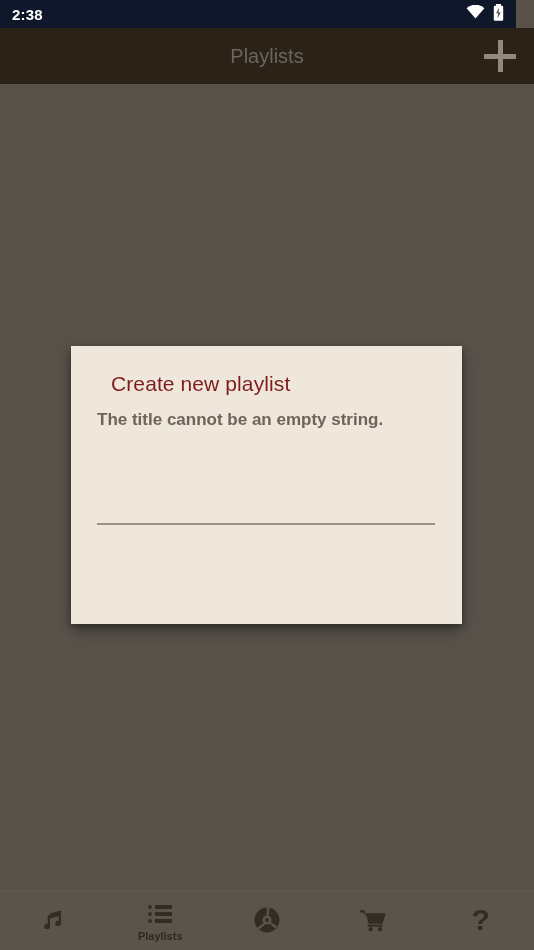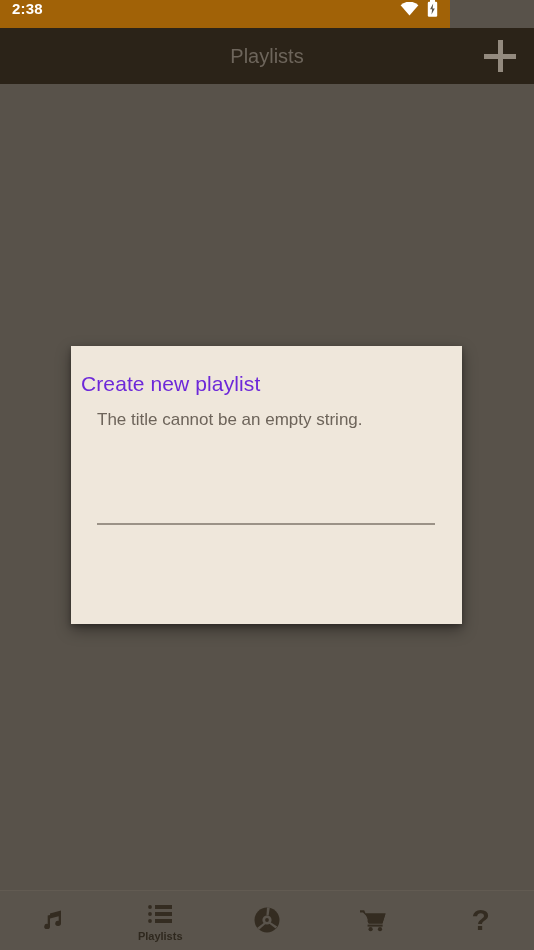--- a/index.html
+++ b/index.html
@@ -13,25 +13,25 @@
   body {
     font-family: "Liberation Sans", sans-serif;
     background: #58524a;
     position: relative;
   }
 
   
   #status-bar {
     position: absolute;
     top: 0; left: 0;
-    width: 450px;
+    width: 516px;
     height: 28px;
-    background: #a16207;
-    display: flex;
-    align-items: flex-start;
+    background: #0f172a;
+    display: flex;
+    align-items: center;
     padding: 0 12px;
     z-index: 5;
   }
   #status-time {
     color: #ffffff;
     font-size: 15px;
     font-weight: bold;
     letter-spacing: 0.2px;
   }
   #status-icons {
@@ -97,34 +97,34 @@
     top: 346px;
     width: 391px;
     height: 278px;
     background: #efe7db;
     box-shadow: 0 6px 14px rgba(0,0,0,0.38), 0 2px 5px rgba(0,0,0,0.26);
     z-index: 10;
     padding: 0;
   }
   #dialog-title {
     position: absolute;
-    left: 10px;
+    left: 40px;
     top: 26px;
     font-size: 21px;
-    color: #6d28d9;
+    color: #7f1d1d;
     font-weight: normal;
     letter-spacing: 0.1px;
   }
   #dialog-message {
     position: absolute;
     left: 26px;
     top: 64px;
     font-size: 17px;
     color: #6d645a;
-    font-weight: normal;
+    font-weight: bold;
   }
   #playlist-title-input {
     position: absolute;
     left: 26px;
     top: 143px;
     width: 338px;
     height: 36px;
     background: transparent;
     border: none;
     border-bottom: 2px solid #9b9287;

